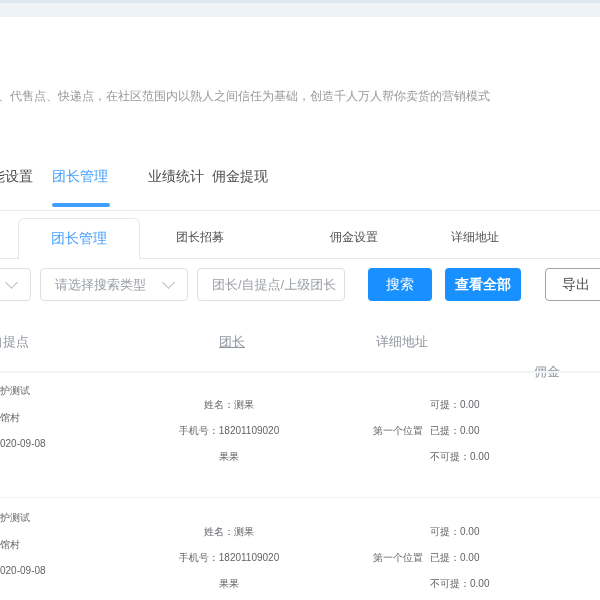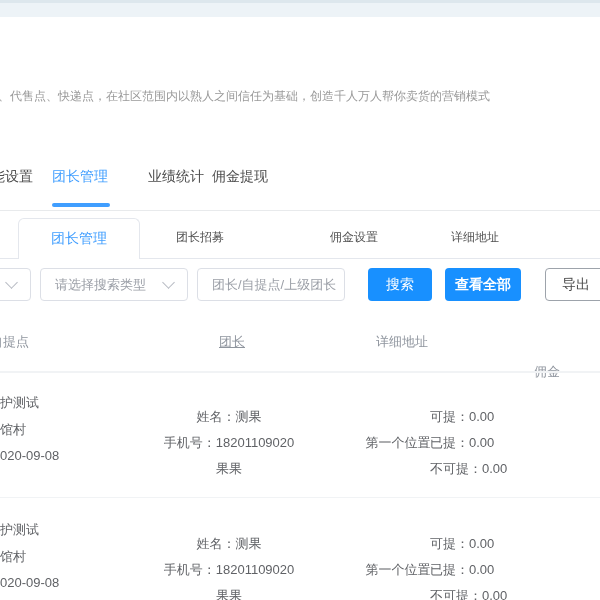--- a/index.html
+++ b/index.html
@@ -41,21 +41,21 @@
   .kw-input::placeholder{color:#9a9ea6;opacity:1;}
   .btn{top:268px;height:33px;border-radius:4px;font-size:14px;display:flex;align-items:center;justify-content:center;
     cursor:pointer;box-sizing:border-box;white-space:nowrap;}
   .btn-blue{background:#1890ff;color:#fff;}
   .btn-plain{background:#fff;border:1px solid #9da3ab;color:#4a4a4a;}
 
   
   .th{top:333px;font-size:13px;color:#8f959e;white-space:nowrap;}
   .centered{transform:translateX(-50%);}
   .sep{left:0;width:600px;background:#f1f3f5;}
-  .cell-line{font-size:13px;color:#606266;white-space:nowrap;height:18px;line-height:18px;margin-top:12px;}
+  .cell-line{font-size:10px;color:#606266;white-space:nowrap;height:18px;line-height:18px;}
   .right-col{width:150px;text-align:left;}
 </style>
 </head>
 <body>
 
 <div class="abs topbar"></div>
 
 <div class="abs intro">、代售点、快递点，在社区范围内以熟人之间信任为基础，创造千人万人帮你卖货的营销模式</div>
 
 <div class="abs nav-item" style="left:-9px;">能设置</div>

